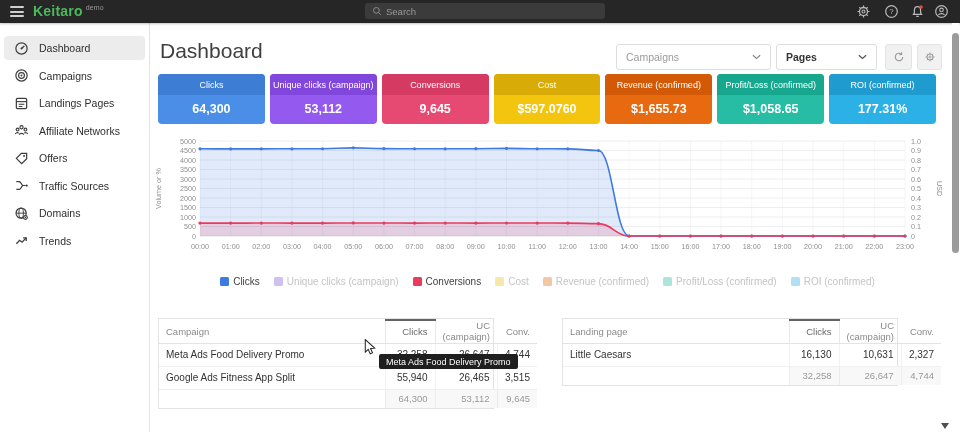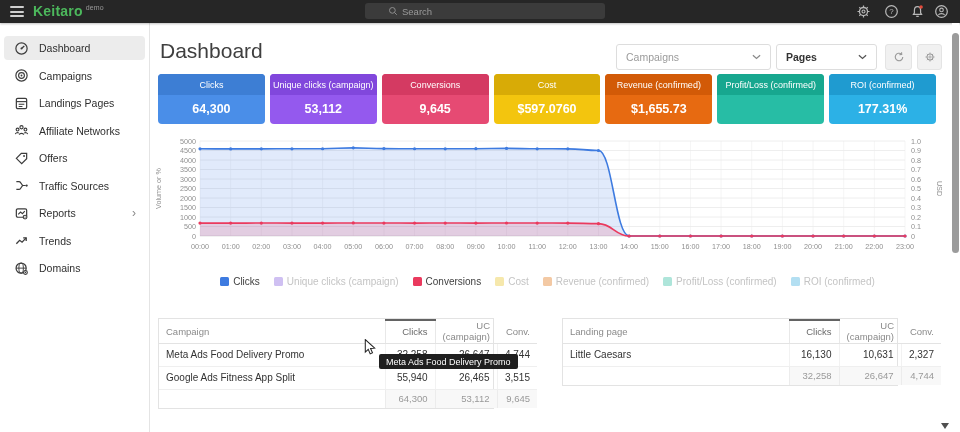--- a/index.html
+++ b/index.html
@@ -9,21 +9,21 @@
   
   .topbar { position:absolute; left:0; top:0; width:960px; height:23px;
             background:#262626; z-index:30; box-shadow:0 1px 2px rgba(0,0,0,.25); }
   .burger { position:absolute; left:10px; top:6px; width:14px; height:11px; cursor:pointer; }
   .burger i { display:block; height:2px; background:#cfcfcf; margin-bottom:2.5px; border-radius:1px; }
   .logo { position:absolute; left:33px; top:3px; font-size:14px; font-weight:bold;
           color:#4cb85c; letter-spacing:.2px; }
   .logo-badge { font-size:7px; color:#9a9a9a; font-weight:normal; vertical-align:top;
                 margin-left:3px; position:relative; top:1px; }
   .search-wrap { position:absolute; left:365px; top:3px; width:240px; height:16px;
-                 background:#3b3b3b; border-radius:3px; display:flex; align-items:center;padding-left:16px; }
+                 background:#3b3b3b; border-radius:3px; display:flex; align-items:center; }
   .search-wrap svg { margin:0 4px 0 7px; }
   .search-wrap input { background:transparent; border:0; outline:none; color:#d0d0d0;
                        font-size:9.5px; width:200px; font-family:"Liberation Sans",sans-serif; }
   .search-wrap input::placeholder { color:#9a9a9a; }
   .tb-ico { position:absolute; top:4px; width:15px; height:15px; cursor:pointer; }
 
   
   .sidebar { position:absolute; left:0; top:23px; width:150px; height:409px;
              background:#fff; border-right:1px solid #e4e4e4; padding-top:13px; z-index:20; }
   .side-item { position:relative; height:24px; margin:0 4px 3.5px 4px; border-radius:4px;
@@ -169,44 +169,34 @@
     </div>
     <div class="side-item">
       <span class="ic"><svg viewBox="0 0 16 16">
           <path d="M2.5 3.8h3c2.2 0 2.2 4.2 4.4 4.2h2.6 M2.5 12.2h3c2.2 0 2.2-4.2 4.4-4.2" fill="none" stroke="#3c3c3c" stroke-width="1.3"></path>
           <circle cx="13.5" cy="8" r="1.2" fill="#3c3c3c"></circle>
         </svg></span>
       <span class="lbl">Traffic Sources</span>
     </div>
     <div class="side-item">
       <span class="ic"><svg viewBox="0 0 16 16">
-          <rect x="2.5" y="3" width="11" height="9" rx="1.5" fill="none" stroke="#3c3c3c" stroke-width="1.3"></rect>
-          <polyline points="4.5,9 7,6.5 9,8.2 11.5,5.5" fill="none" stroke="#3c3c3c" stroke-width="1.2"></polyline>
-          <circle cx="11.8" cy="11.8" r="2" fill="#fff" stroke="#3c3c3c" stroke-width="1.2"></circle>
-          <circle cx="11.8" cy="11.8" r=".7" fill="#3c3c3c"></circle>
-        </svg></span>
-      <span class="lbl">Reports</span>
-      <span class="chev">›</span>
-    </div>
-    <div class="side-item">
-      <span class="ic"><svg viewBox="0 0 16 16">
-          <polyline points="2.5,11.5 6,7.8 8.6,9.8 13,5.2" fill="none" stroke="#3c3c3c" stroke-width="1.4"></polyline>
-          <polyline points="9.8,5.2 13,5.2 13,8.4" fill="none" stroke="#3c3c3c" stroke-width="1.4"></polyline>
-        </svg></span>
-      <span class="lbl">Trends</span>
-    </div>
-    <div class="side-item">
-      <span class="ic"><svg viewBox="0 0 16 16">
           <circle cx="7.6" cy="7.6" r="5.4" fill="none" stroke="#3c3c3c" stroke-width="1.3"></circle>
           <ellipse cx="7.6" cy="7.6" rx="2.4" ry="5.4" fill="none" stroke="#3c3c3c" stroke-width="1"></ellipse>
           <line x1="2.2" y1="7.6" x2="13" y2="7.6" stroke="#3c3c3c" stroke-width="1"></line>
           <circle cx="12.2" cy="12.2" r="2" fill="#fff" stroke="#3c3c3c" stroke-width="1.2"></circle>
           <circle cx="12.2" cy="12.2" r=".7" fill="#3c3c3c"></circle>
         </svg></span>
       <span class="lbl">Domains</span>
+    </div>
+    <div class="side-item">
+      <span class="ic"><svg viewBox="0 0 16 16">
+          <polyline points="2.5,11.5 6,7.8 8.6,9.8 13,5.2" fill="none" stroke="#3c3c3c" stroke-width="1.4"></polyline>
+          <polyline points="9.8,5.2 13,5.2 13,8.4" fill="none" stroke="#3c3c3c" stroke-width="1.4"></polyline>
+        </svg></span>
+      <span class="lbl">Trends</span>
     </div>
   </div>
 
 <div class="main">
   <div class="page-title">Dashboard</div>
 
   <div class="select-box" style="left:466px;width:155px">
     <span class="val" style="color:#9b9b9b">Campaigns</span>
     <svg width="9" height="6" viewBox="0 0 10 6">
         <polyline points="1,1 5,4.6 9,1" fill="none" stroke="#8a8a8a" stroke-width="1.4"></polyline>
@@ -248,20 +238,21 @@
       <div class="card" style="background: rgb(243, 197, 14);">
         <div class="c-head" style="background:#d8ab06">Cost</div>
         <div class="c-val">$597.0760</div>
       </div>
       <div class="card" style="background: rgb(231, 106, 17);">
         <div class="c-head" style="background:#d25a07">Revenue (confirmed)</div>
         <div class="c-val">$1,655.73</div>
       </div>
       <div class="card" style="background: rgb(39, 189, 165);">
         <div class="c-head" style="background:#17a78f">Profit/Loss (confirmed)</div>
+        <div class="c-val">$1,058.65</div>
       </div>
       <div class="card" style="background: rgb(44, 177, 230);">
         <div class="c-head" style="background:#1f9bd0">ROI (confirmed)</div>
         <div class="c-val">177.31%</div>
       </div>
     </div>
 
   <svg id="chart-svg" width="795" height="140">
       <line x1="50" y1="8" x2="50" y2="103" stroke="#f1f1f1" stroke-width="0.7"></line>
       <text x="50" y="116" text-anchor="middle" font-size="7.2" fill="#8f8f8f" font-family="Liberation Sans, sans-serif">00:00</text>

